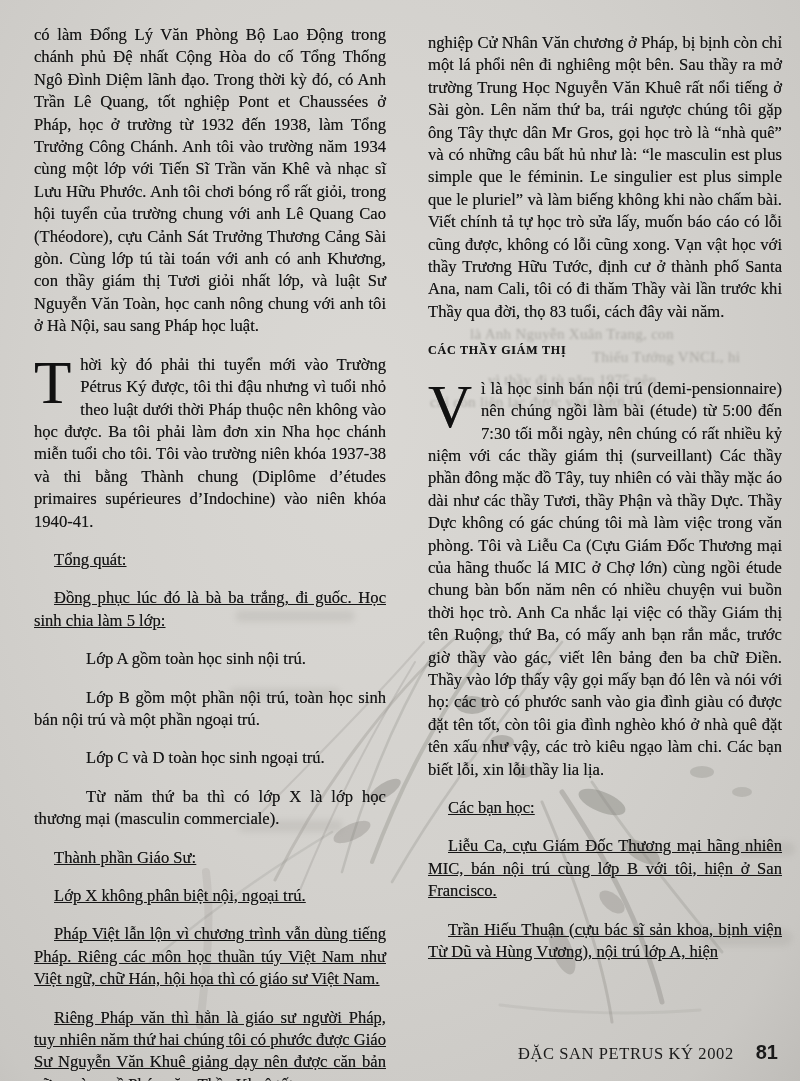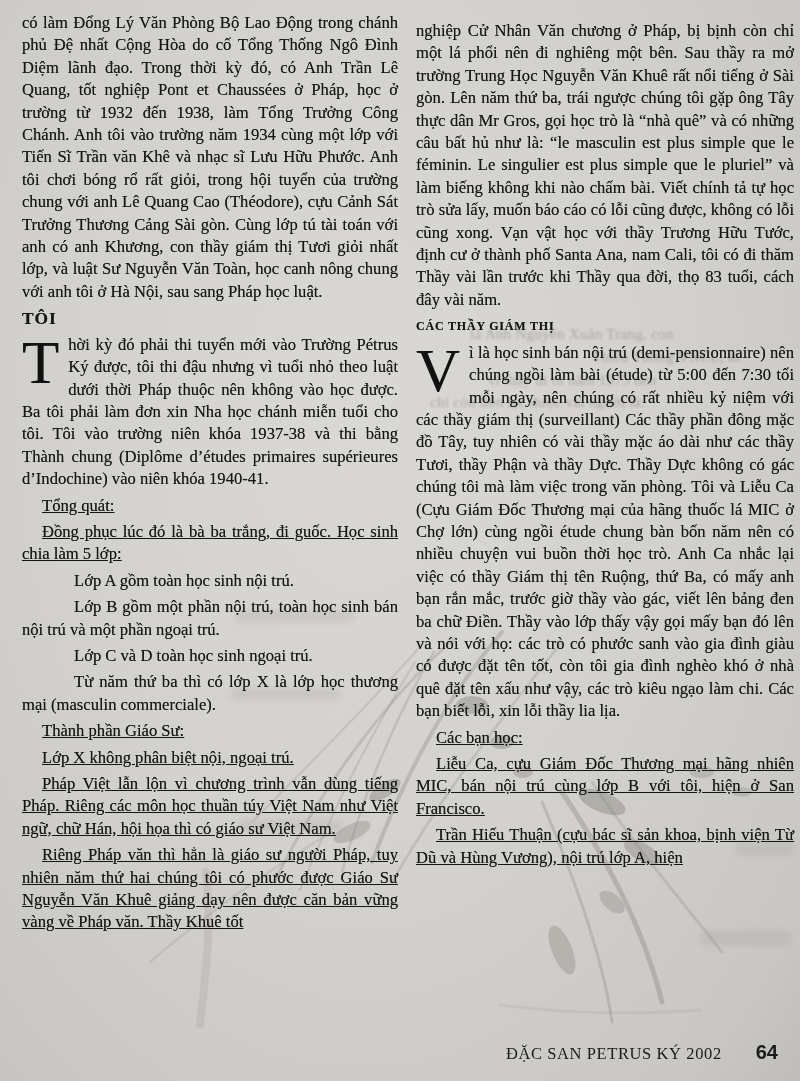--- a/index.html
+++ b/index.html
@@ -19,36 +19,36 @@
     position:absolute;z-index:0;color:#8a8882;filter:blur(1.2px);opacity:.55;
     font-size:15px;white-space:nowrap;pointer-events:none;letter-spacing:.3px;
   }
   .col{
     position:absolute;z-index:2;text-align:justify;
     font-size:16.6px;line-height:22.4px;color:#151515;
     text-shadow:0 0 .35px rgba(10,10,10,.55);
   }
   .col-left{left:18px;top:8px;width:384px;}
   .col-right{left:412px;top:16px;width:386px;}
-  .col p{margin:4px;}
+  .col p{margin:16px;}
   .indent-s{text-indent:20px;text-decoration:underline;}
   .indent-l{text-indent:52px;}
   .sec-heading{
     font-weight:bold;letter-spacing:.8px;text-align:left;text-indent:0;
     font-size:17.5px;
   }
   .heading-toi{margin:27px 0 28px 0;}
   .heading-giamthi{margin:15px 0 56px 0;font-size:12px;}
   .dropcap{
     float:left;font-size:61px;line-height:49px;
     padding:4px 9px 0 0;font-weight:500;color:#111;
   }
   .footer{
     position:absolute;z-index:2;right:22px;bottom:17px;
-    display:flex;align-items:baseline;gap:34px;
+    display:flex;align-items:baseline;gap:22px;
   }
   .footer .journal{
     font-size:16.5px;letter-spacing:.6px;color:#1a1a1a;
     font-family:"Liberation Serif","DejaVu Serif",serif;
   }
   .footer .pagenum{
     font-size:20px;font-weight:bold;color:#1a1a1a;
     font-family:"Liberation Sans","DejaVu Sans",sans-serif;
   }
 </style>
@@ -93,21 +93,20 @@
   <div class="smudge" style="left:735px;top:842px;width:60px;height:14px;"></div>
   <div class="smudge" style="left:700px;top:930px;width:92px;height:16px;"></div>
 
   <div class="bleed" style="left:470px;top:326px;">là Anh Nguyễn Xuân Trang, con</div>
   <div class="bleed" style="left:592px;top:349px;">Thiếu Tướng VNCL, hi</div>
   <div class="bleed" style="left:488px;top:372px;">vì thầy đi tù năm 1975 nên</div>
   <div class="bleed" style="left:430px;top:394px;">chỉ còn liên lạc được vài người là:</div>
 
   <div class="col col-left">
     <p>có làm Đổng Lý Văn Phòng Bộ Lao Động trong chánh phủ Đệ nhất Cộng Hòa do cố Tổng Thống Ngô Đình Diệm lãnh đạo. Trong thời kỳ đó, có Anh Trần Lê Quang, tốt nghiệp Pont et Chaussées ở Pháp, học ở trường từ 1932 đến 1938, làm Tổng Trưởng Công Chánh. Anh tôi vào trường năm 1934 cùng một lớp với Tiến Sĩ Trần văn Khê và nhạc sĩ Lưu Hữu Phước. Anh tôi chơi bóng rổ rất giỏi, trong hội tuyển của trường chung với anh Lê Quang Cao (Théodore), cựu Cảnh Sát Trưởng Thương Cảng Sài gòn. Cùng lớp tú tài toán với anh có anh Khương, con thầy giám thị Tươi giỏi nhất lớp, và luật Sư Nguyễn Văn Toàn, học canh nông chung với anh tôi ở Hà Nội, sau sang Pháp học luật.</p>
-    <p class="sec-heading heading-toi">TÔI</p>
     <p><span class="dropcap">T</span><span>hời kỳ đó phải thi tuyển mới vào Trường Pétrus Ký được, tôi thi đậu nhưng vì tuổi nhỏ theo luật dưới thời Pháp thuộc nên không vào học được. Ba tôi phải làm đơn xin Nha học chánh miễn tuổi cho tôi. Tôi vào trường niên khóa 1937-38 và thi bằng Thành chung (Diplôme d’études primaires supérieures d’Indochine) vào niên khóa 1940-41.</span></p>
     <p class="indent-s">Tổng quát:</p>
     <p class="indent-s">Đồng phục lúc đó là bà ba trắng, đi guốc. Học sinh chia làm 5 lớp:</p>
     <p class="indent-l">Lớp A gồm toàn học sinh nội trú.</p>
     <p class="indent-l">Lớp B gồm một phần nội trú, toàn học sinh bán nội trú và một phần ngoại trú.</p>
     <p class="indent-l">Lớp C và D toàn học sinh ngoại trú.</p>
     <p class="indent-l">Từ năm thứ ba thì có lớp X là lớp học thương mại (masculin commerciale).</p>
     <p class="indent-s">Thành phần Giáo Sư:</p>
     <p class="indent-s">Lớp X không phân biệt nội, ngoại trú.</p>
     <p class="indent-s">Pháp Việt lẫn lộn vì chương trình vẫn dùng tiếng Pháp. Riêng các môn học thuần túy Việt Nam như Việt ngữ, chữ Hán, hội họa thì có giáo sư Việt Nam.</p>
@@ -118,16 +117,16 @@
     <p>nghiệp Cử Nhân Văn chương ở Pháp, bị bịnh còn chỉ một lá phổi nên đi nghiêng một bên. Sau thầy ra mở trường Trung Học Nguyễn Văn Khuê rất nổi tiếng ở Sài gòn. Lên năm thứ ba, trái ngược chúng tôi gặp ông Tây thực dân Mr Gros, gọi học trò là “nhà quê” và có những câu bất hủ như là: “le masculin est plus simple que le féminin. Le singulier est plus simple que le pluriel” và làm biếng không khi nào chấm bài. Viết chính tả tự học trò sửa lấy, muốn báo cáo có lỗi cũng được, không có lỗi cũng xong. Vạn vật học với thầy Trương Hữu Tước, định cư ở thành phố Santa Ana, nam Cali, tôi có đi thăm Thầy vài lần trước khi Thầy qua đời, thọ 83 tuổi, cách đây vài năm.</p>
     <p class="sec-heading heading-giamthi">CÁC THẦY GIÁM THỊ</p>
     <p><span class="dropcap">V</span><span>ì là học sinh bán nội trú (demi-pensionnaire) nên chúng ngồi làm bài (étude) từ 5:00 đến 7:30 tối mỗi ngày, nên chúng có rất nhiều kỷ niệm với các thầy giám thị (surveillant) Các thầy phần đông mặc đồ Tây, tuy nhiên có vài thầy mặc áo dài như các thầy Tươi, thầy Phận và thầy Dực. Thầy Dực không có gác chúng tôi mà làm việc trong văn phòng. Tôi và Liễu Ca (Cựu Giám Đốc Thương mại của hãng thuốc lá MIC ở Chợ lớn) cùng ngồi étude chung bàn bốn năm nên có nhiều chuyện vui buồn thời học trò. Anh Ca nhắc lại việc có thầy Giám thị tên Ruộng, thứ Ba, có mấy anh bạn rắn mắc, trước giờ thầy vào gác, viết lên bảng đen ba chữ Điền. Thầy vào lớp thấy vậy gọi mấy bạn đó lên và nói với họ: các trò có phước sanh vào gia đình giàu có được đặt tên tốt, còn tôi gia đình nghèo khó ở nhà quê đặt tên xấu như vậy, các trò kiêu ngạo làm chi. Các bạn biết lỗi, xin lỗi thầy lia lịa.</span></p>
     <p class="indent-s">Các bạn học:</p>
     <p class="indent-s">Liễu Ca, cựu Giám Đốc Thương mại hãng nhiên MIC, bán nội trú cùng lớp B với tôi, hiện ở San Francisco.</p>
     <p class="indent-s">Trần Hiếu Thuận (cựu bác sĩ sản khoa, bịnh viện Từ Dũ và Hùng Vương), nội trú lớp A, hiện</p>
   </div>
 
   <div class="footer">
     <span class="journal">ĐẶC SAN PETRUS KÝ 2002</span>
-    <span class="pagenum">64</span>
+    <span class="pagenum">81</span>
   </div>
 
 </div>
 
 </body></html>

